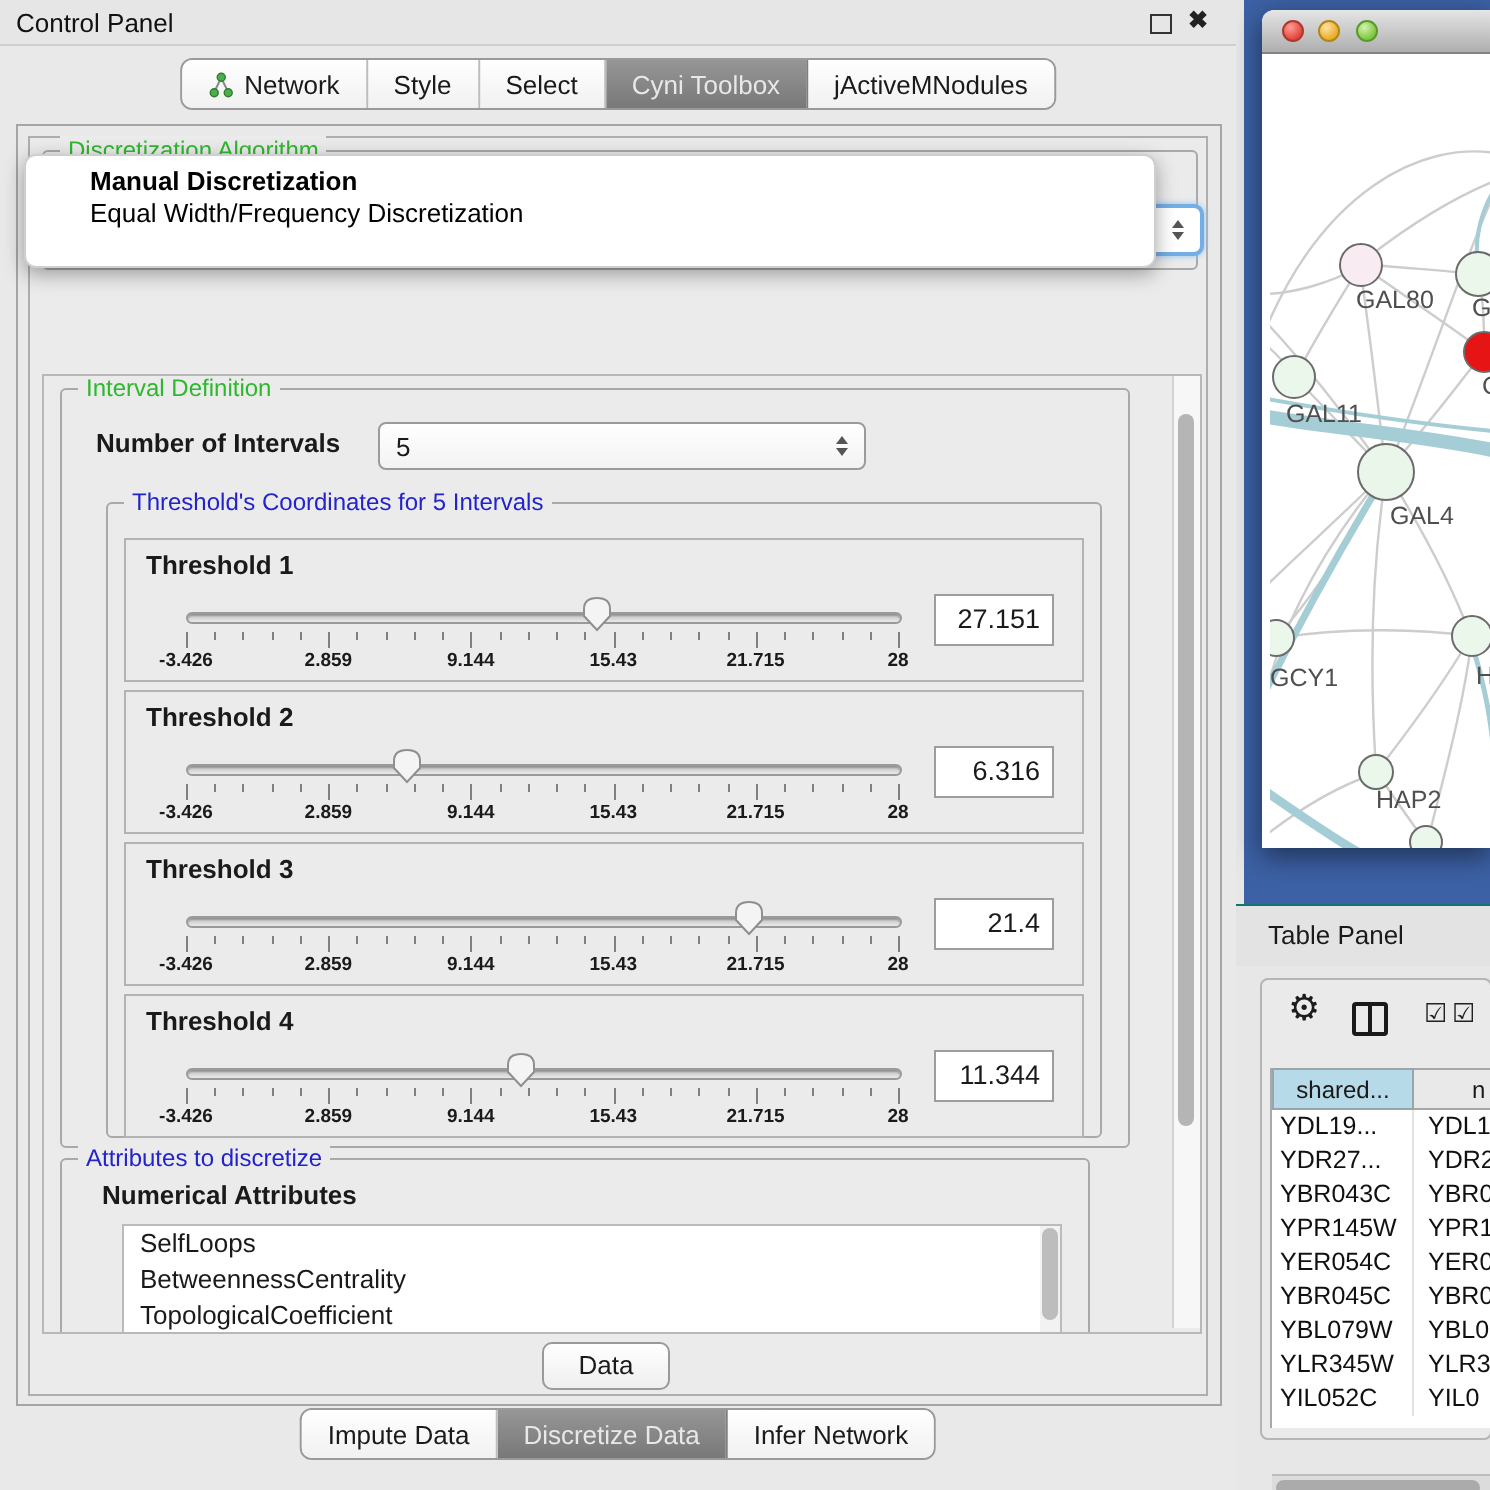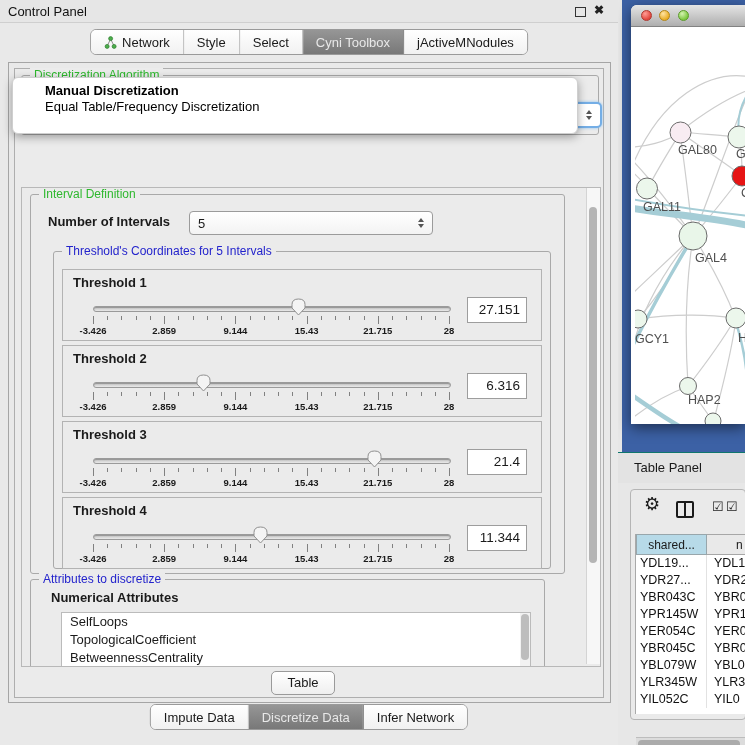--- a/index.html
+++ b/index.html
@@ -341,52 +341,52 @@
                     <div class="thr-val">11.344</div>
                   </div>
                 </div>
             </div>
           </div>
           <div class="group" id="attr-group">
             <span class="gt blue">Attributes to discretize</span>
             <span id="attr-label">Numerical Attributes</span>
             <div id="attr-list">
               <div class="item">SelfLoops</div>
+                <div class="item">BetweennessCentrality</div>
                 <div class="item">TopologicalCoefficient</div>
-                <div class="item">BetweennessCentrality</div>
                 <div id="attr-vsb">
                   <div class="thumb"></div>
                 </div>
             </div>
           </div>
           <div id="pane-scrollbar">
               <div class="thumb"></div>
             </div>
         </div>
 
-        <div id="apply-btn">Table</div>
+        <div id="apply-btn">Data</div>
       </div>
     </div>
 
     <div id="bottom-tabs" class="segmented">
         <div class="seg">
           <span>Impute Data</span>
         </div>
         <div class="seg seg-sel">
           <span>Discretize Data</span>
         </div>
         <div class="seg">
           <span>Infer Network</span>
         </div>
       </div>
 
     <div id="algo-popup">
       <div id="algo-options">
           <div class="opt sel">Manual Discretization</div>
-          <div class="opt">Equal Table/Frequency Discretization</div>
+          <div class="opt">Equal Width/Frequency Discretization</div>
         </div>
     </div>
   </div>
 
   <div id="right-region">
     <div id="blue-backdrop"></div>
     <div id="mac-window">
       <div id="mac-titlebar">
         <div class="light" id="light-red"></div>
         <div class="light" id="light-amber"></div>

